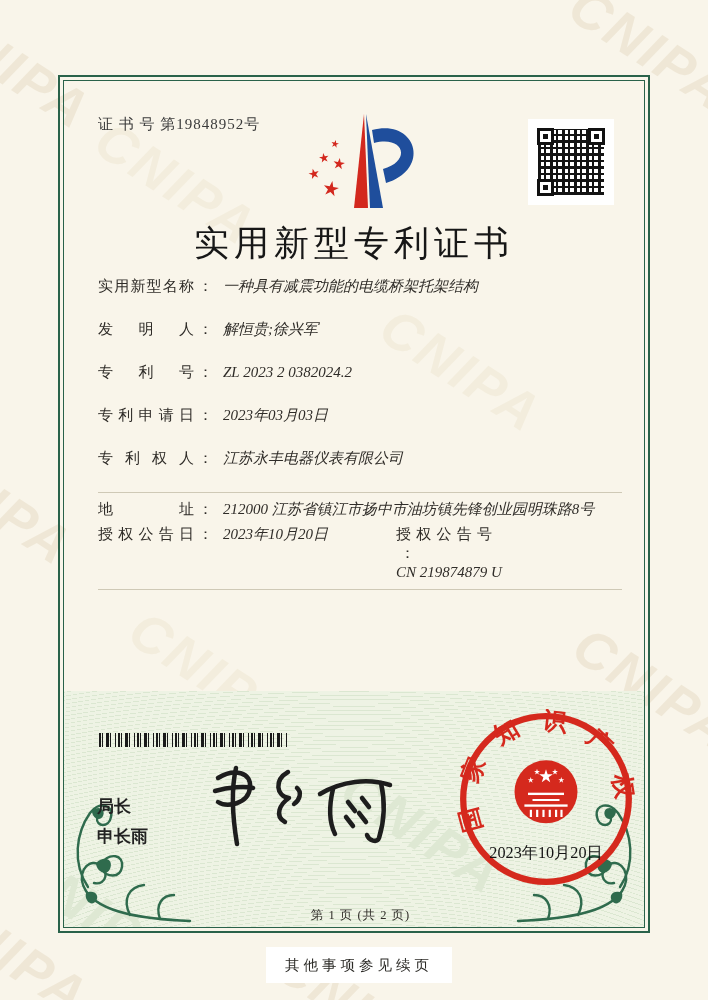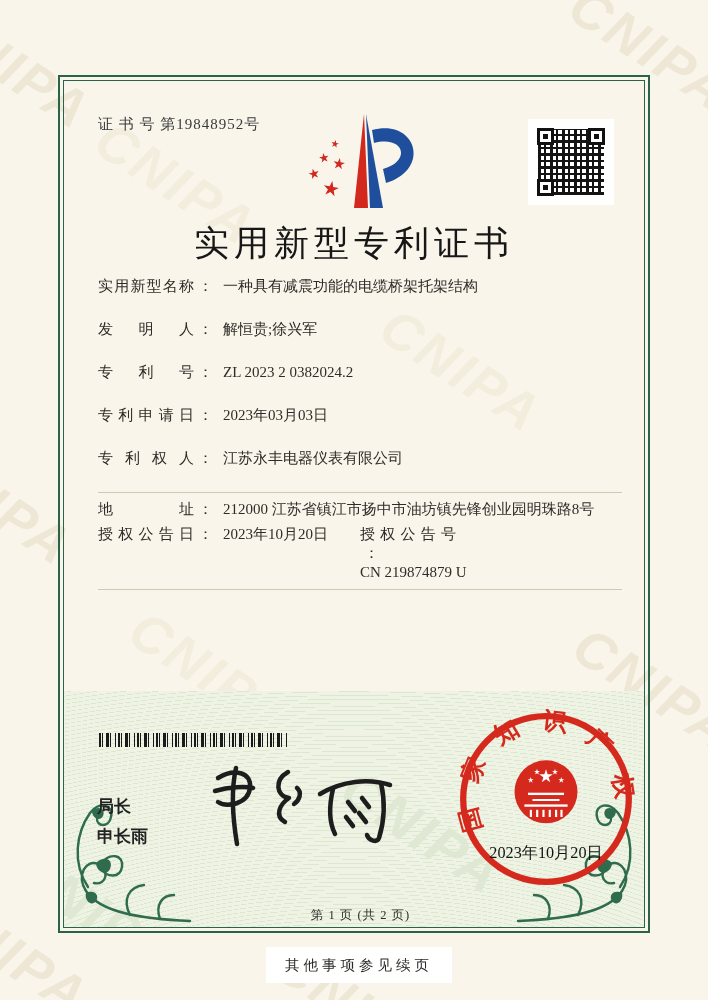--- a/index.html
+++ b/index.html
@@ -76,24 +76,24 @@
   }
 
   
   .fields { position:absolute; left:38px; right:26px; top:200px; font-size:15px; }
   .frow { display:flex; align-items:flex-start; line-height:19px; margin-bottom:24px; }
   .flabel {
     display:inline-block; width:96px; flex:none;
     text-align:justify; text-align-last:justify; text-justify:distribute;
   }
   .fcolon { flex:none; margin:0 10px 0 4px; }
-  .fvalue { max-width:418px; }
+  .fvalue { max-width:418px;font-style:italic; }
   .sep { border-top:1px solid #cfc9b6; margin:0 0 7px 0; }
   .frow.address { margin-bottom:6px; }
-  .frow.grant { margin-bottom:0; }
+  .frow.grant { margin-bottom:0;gap:36px; }
   .grant-left { display:flex; width:262px; flex:none; }
   .grant-right { display:flex;flex-direction:column; }
   .sep2 { margin-top:7px; }
 
   
   .paras { position:absolute; left:30px; right:26px; top:498px; font-size:13.5px;
     line-height:1.82; color:#33302b; letter-spacing:0.5px; }
   .paras p { text-indent:2em; }
 
   

